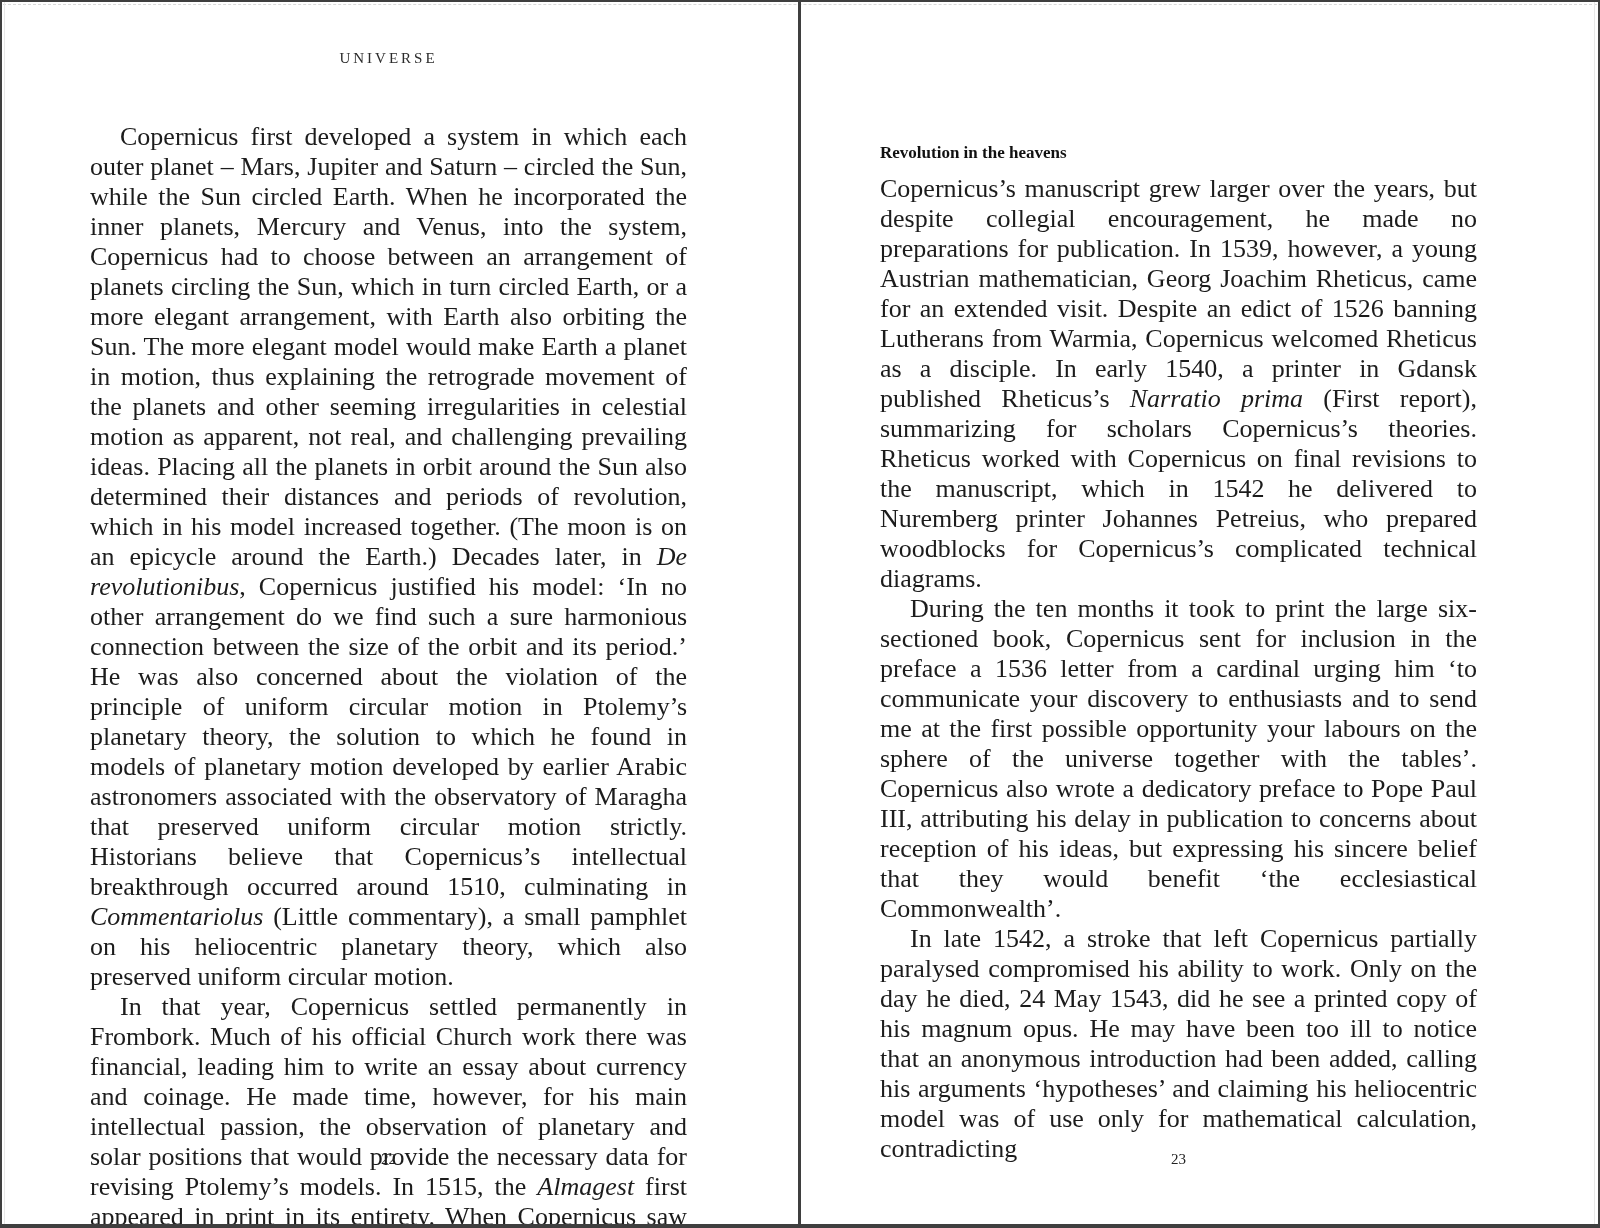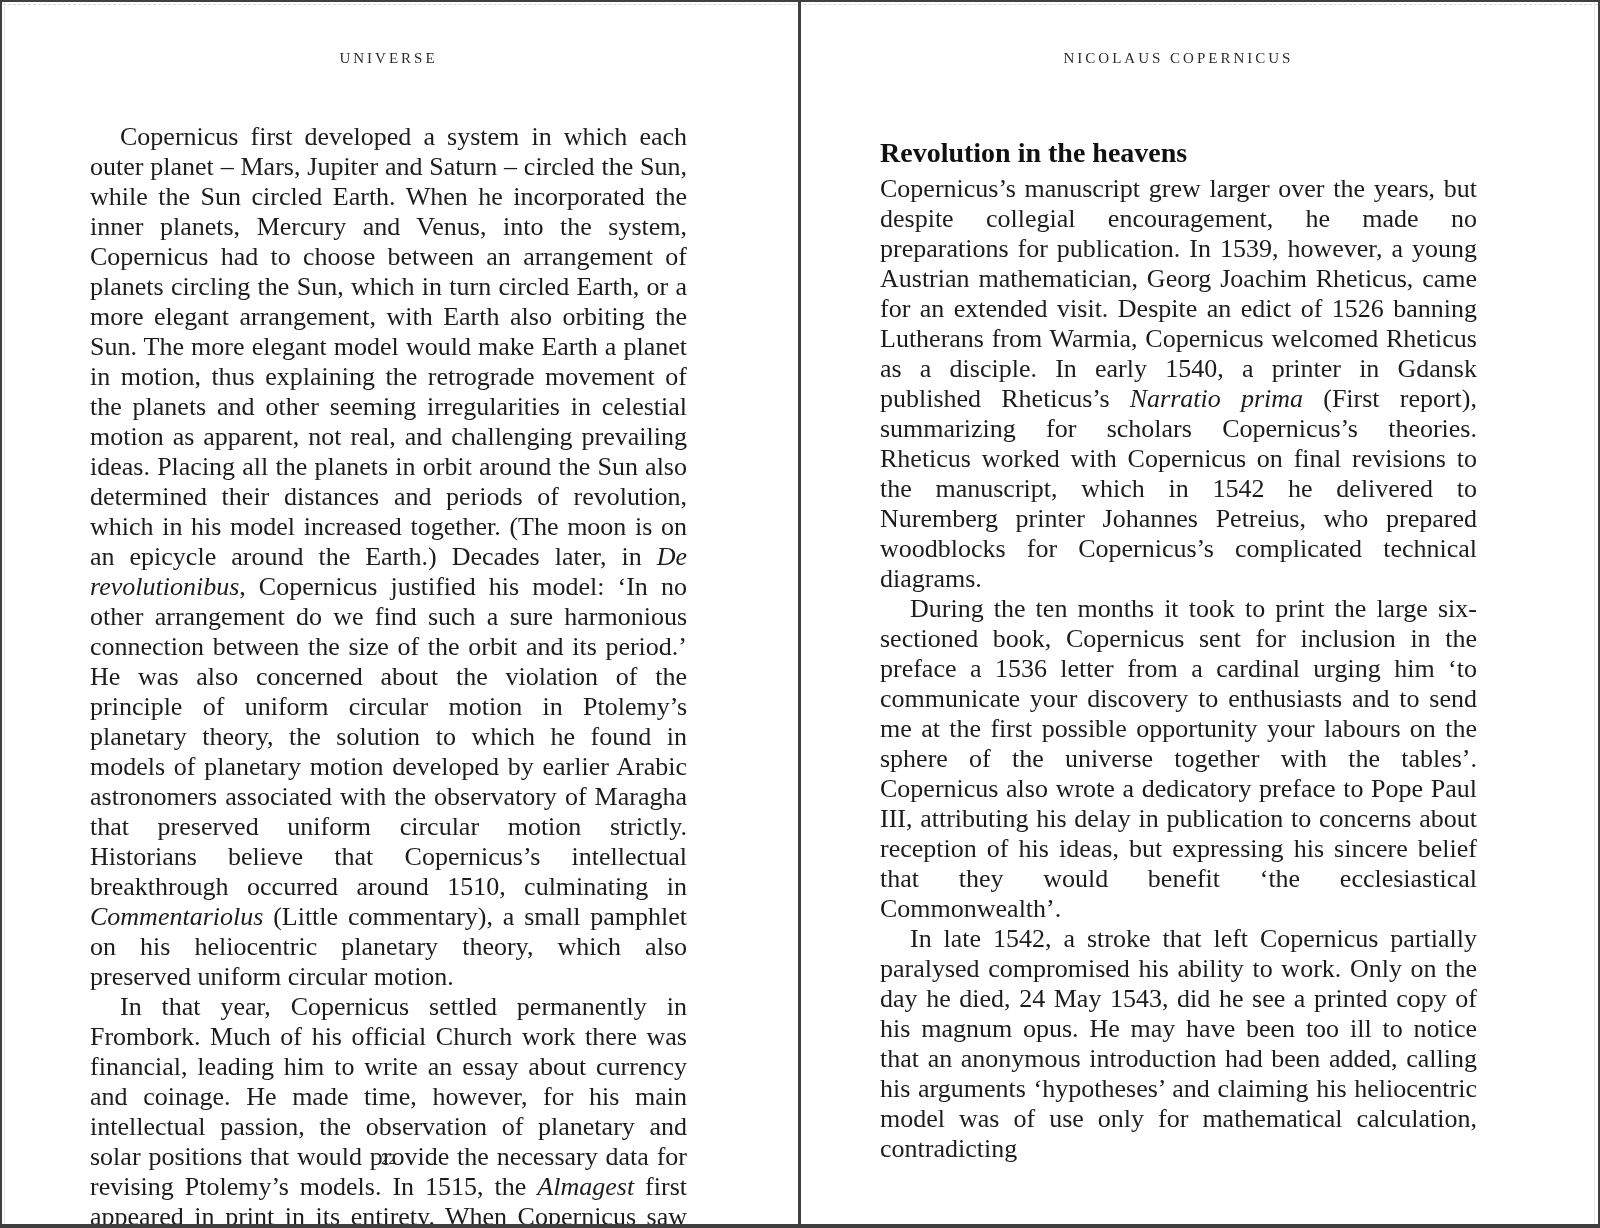--- a/index.html
+++ b/index.html
@@ -43,21 +43,21 @@
     font-size:26px;
     line-height:30px;
     text-align:justify;
     hyphens:auto;
     -webkit-hyphens:auto;
   }
   .body-para.indent { text-indent:30px; }
   .body-para em { font-style:italic; }
   .section-heading {
     margin:16px 0 6px 0;
-    font-size:28px;
+    font-size:17px;
     line-height:30px;
     font-weight:bold;
     color:#111;
   }
   .page-number {
     position:absolute; bottom:60px; left:0; right:0;
     text-align:center;
     font-size:15px;
     color:#222;
   }
@@ -77,27 +77,27 @@
       <div class="blocks" id="left-blocks">
           <p class="body-para indent"><span>Copernicus first developed a system in which each outer planet – Mars, Jupiter and Saturn – circled the Sun, while the Sun circled Earth. When he incorporated the inner planets, Mercury and Venus, into the system, Copernicus had to choose between an arrangement of planets circling the Sun, which in turn circled Earth, or a more elegant arrangement, with Earth also orbiting the Sun. The more elegant model would make Earth a planet in motion, thus explaining the retrograde movement of the planets and other seeming irregularities in celestial motion as apparent, not real, and challenging prevailing ideas. Placing all the planets in orbit around the Sun also determined their distances and periods of revolution, which in his model increased together. (The moon is on an epicycle around the Earth.) Decades later, in </span><em>De revolutionibus</em><span>, Copernicus justified his model: ‘In no other arrangement do we find such a sure harmonious connection between the size of the orbit and its period.’ He was also concerned about the violation of the principle of uniform circular motion in Ptolemy’s planetary theory, the solution to which he found in models of planetary motion developed by earlier Arabic astronomers associated with the observatory of Maragha that preserved uniform circular motion strictly. Historians believe that Copernicus’s intellectual breakthrough occurred around 1510, culminating in </span><em>Commentariolus</em><span> (Little commentary), a small pamphlet on his heliocentric planetary theory, which also preserved uniform circular motion.</span></p>
           <p class="body-para indent"><span>In that year, Copernicus settled permanently in Frombork. Much of his official Church work there was financial, leading him to write an essay about currency and coinage. He made time, however, for his main intellectual passion, the observation of planetary and solar positions that would provide the necessary data for revising Ptolemy’s models. In 1515, the </span><em>Almagest</em><span> first appeared in print in its entirety. When Copernicus saw how much more extensive it was than Regiomontanus’s abridgment on which his </span><em>Commentariolus</em></p>
         </div>
       <div class="page-number">22</div>
     </div>
   </div>
 
   <div class="page right">
     <div class="text-col">
-      <div class="running-head">NICOLAUS COPERNICUS</div>
       <div class="blocks" id="right-blocks">
           <h2 class="section-heading">Revolution in the heavens</h2>
           <p class="body-para"><span>Copernicus’s manuscript grew larger over the years, but despite collegial encouragement, he made no preparations for publication. In 1539, however, a young Austrian mathematician, Georg Joachim Rheticus, came for an extended visit. Despite an edict of 1526 banning Lutherans from Warmia, Copernicus welcomed Rheticus as a disciple. In early 1540, a printer in Gdansk published Rheticus’s </span><em>Narratio prima</em><span> (First report), summarizing for scholars Copernicus’s theories. Rheticus worked with Copernicus on final revisions to the manuscript, which in 1542 he delivered to Nuremberg printer Johannes Petreius, who prepared woodblocks for Copernicus’s complicated technical diagrams.</span></p>
           <p class="body-para indent"><span>During the ten months it took to print the large six-sectioned book, Copernicus sent for inclusion in the preface a 1536 letter from a cardinal urging him ‘to communicate your discovery to enthusiasts and to send me at the first possible opportunity your labours on the sphere of the universe together with the tables’. Copernicus also wrote a dedicatory preface to Pope Paul III, attributing his delay in publication to concerns about reception of his ideas, but expressing his sincere belief that they would benefit ‘the ecclesiastical Commonwealth’.</span></p>
           <p class="body-para indent"><span>In late 1542, a stroke that left Copernicus partially paralysed compromised his ability to work. Only on the day he died, 24 May 1543, did he see a printed copy of his magnum opus. He may have been too ill to notice that an anonymous introduction had been added, calling his arguments ‘hypotheses’ and claiming his heliocentric model was of use only for mathematical calculation, contradicting</span></p>
         </div>
+      <div class="page-number">23</div>
     </div>
   </div>
 
   <div class="frame-top"></div>
   <div class="frame-bottom"></div>
   <div class="frame-left"></div>
   <div class="frame-right"></div>
   <div class="center-divider"></div>
 
 </div>

